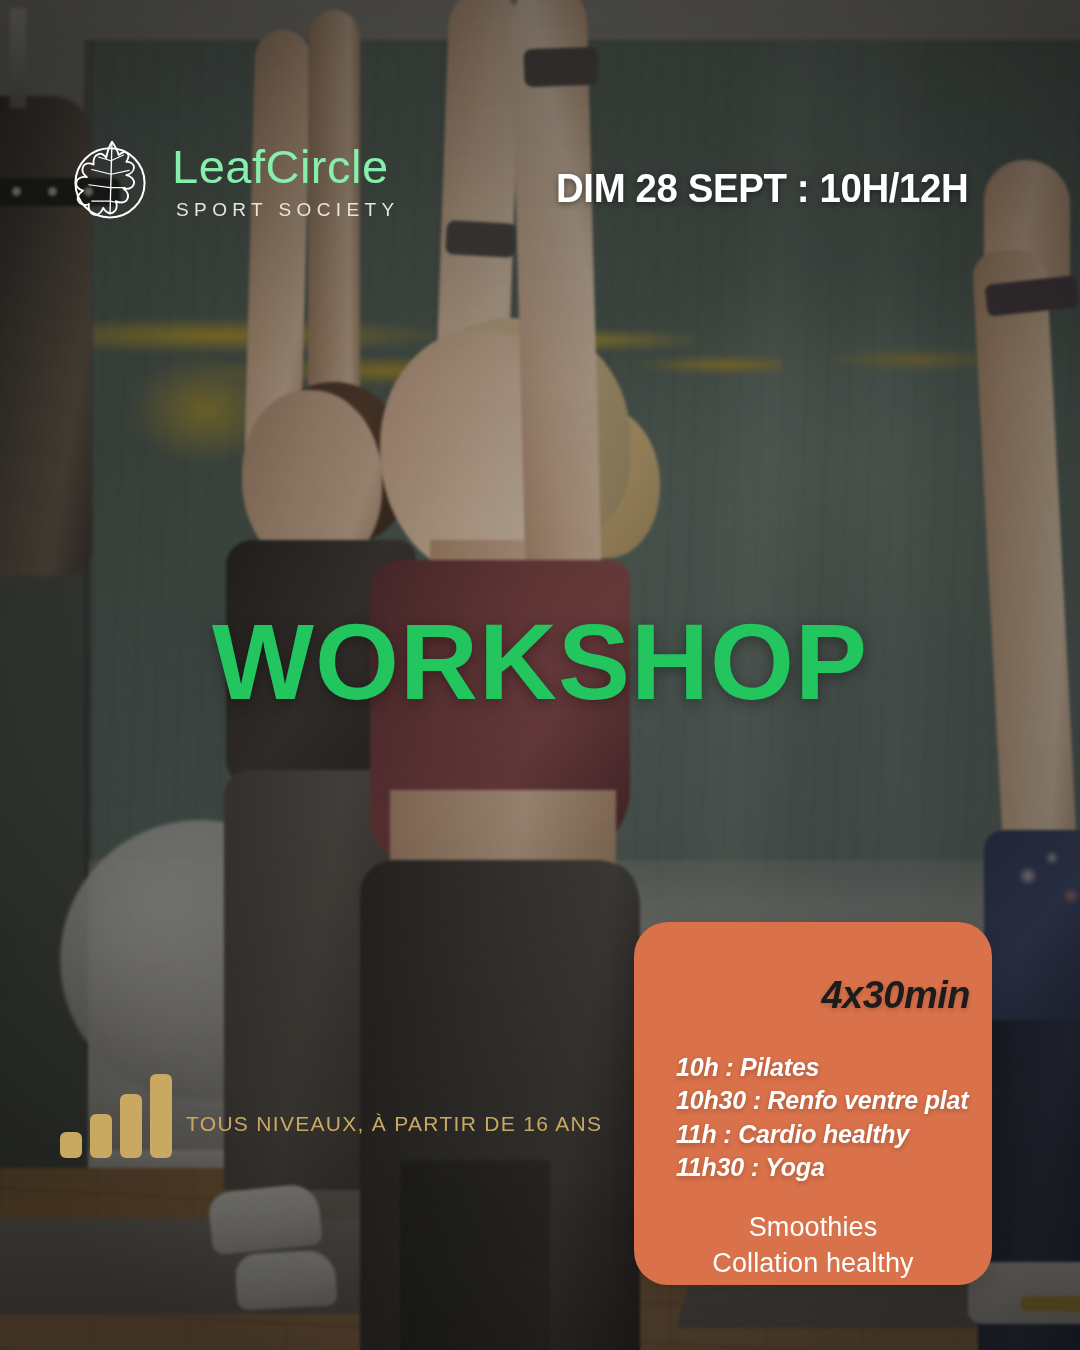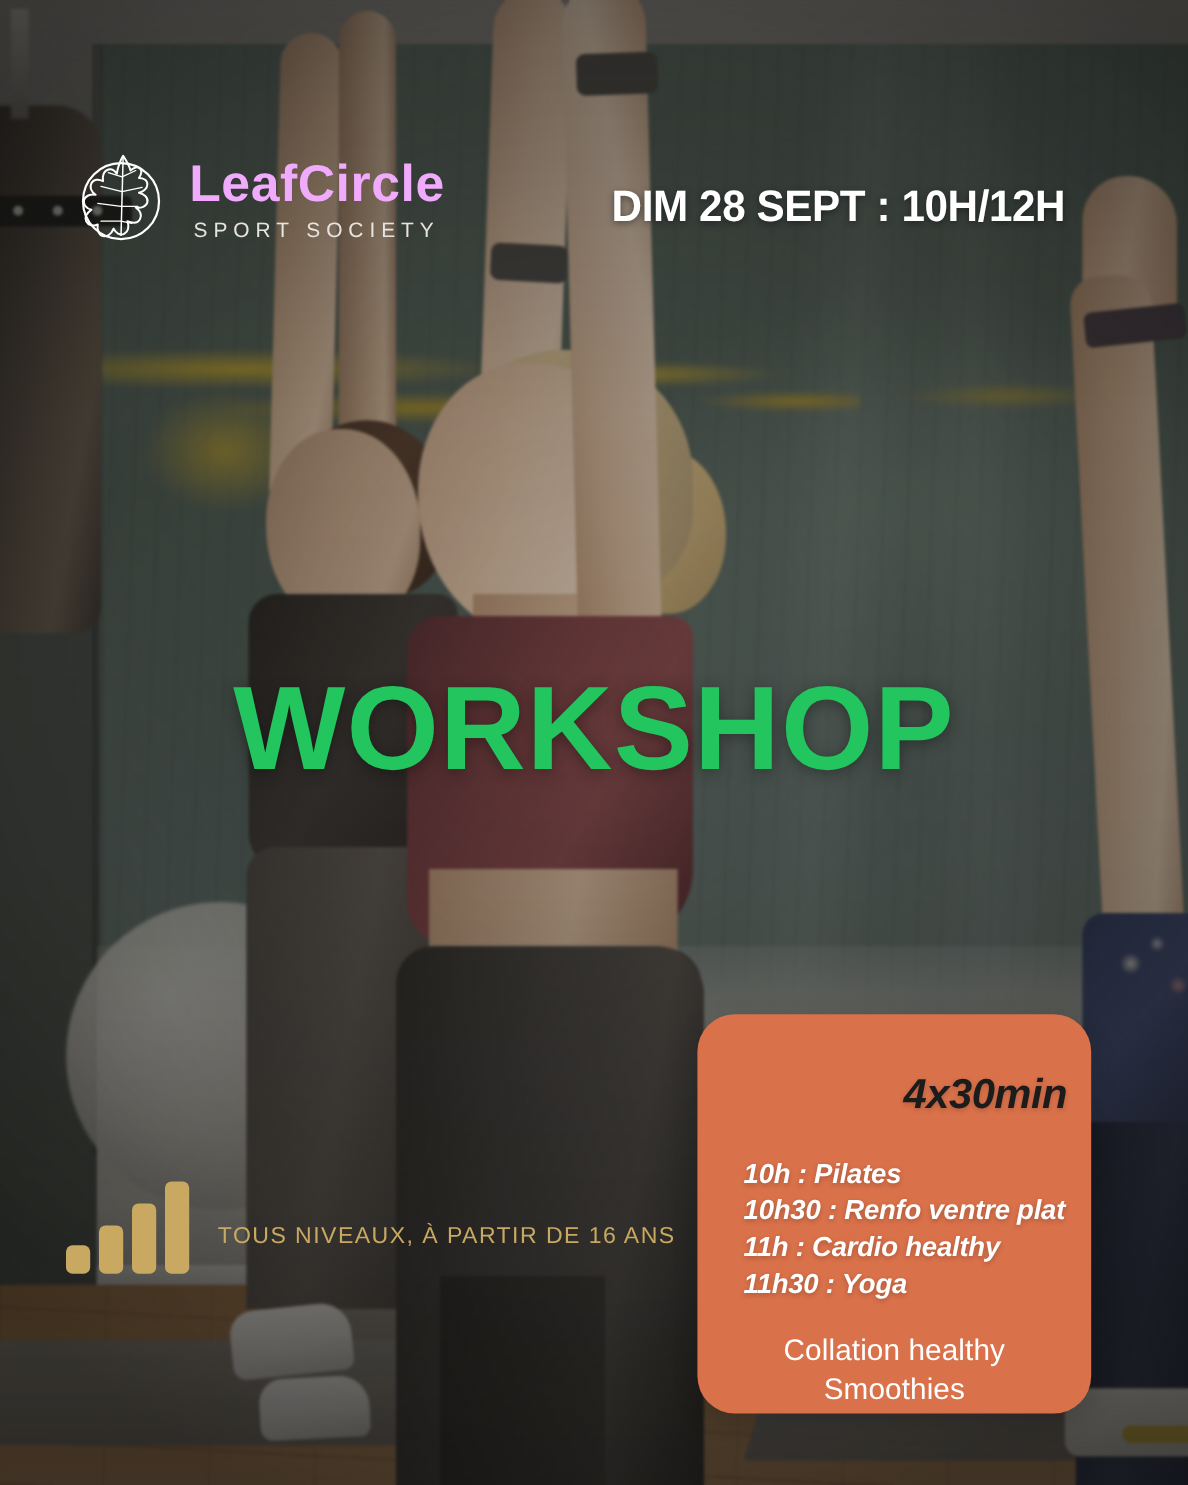--- a/index.html
+++ b/index.html
@@ -293,21 +293,21 @@
   .content { position: absolute; inset: 0; }
 
   
   .logo {
     position: absolute; left: 62px; top: 132px;
     display: flex; align-items: center; gap: 14px;
   }
   .logo-mark { width: 96px; height: 96px; flex: 0 0 auto; }
   .logo-words { display: flex; flex-direction: column; justify-content: center; margin-top: 4px; }
   .logo-name {
-    font-size: 47px; font-weight: 700; color: #f0abfc;
+    font-size: 47px; font-weight: 400; color: #86efac;
     letter-spacing: .5px; line-height: 1; white-space: nowrap;
   }
   .logo-tag {
     font-size: 19px; font-weight: 400; color: #e6e4df;
     letter-spacing: 5.4px; margin-top: 9px; margin-left: 4px; white-space: nowrap;
   }
 
   
   .date-line {
     position: absolute; left: 556px; top: 166px;
@@ -328,21 +328,21 @@
   }
   .headline .subline {
     margin-top: 22px;
     font-size: 62px; font-weight: 700; letter-spacing: -.6px;
     line-height: 1; white-space: nowrap; color: #ffffff;
     text-shadow: 0 3px 12px rgba(0,0,0,.40);
   }
   .accent { color: #e2764c; }
 
   
-  .levels { position: absolute; left: 60px; top: 1074px; display: flex; align-items: flex-end; gap: 26px; }
+  .levels { position: absolute; left: 60px; top: 1074px; display: flex; align-items: flex-end; gap: 14px; }
   .bars { display: flex; align-items: flex-end; gap: 8px; height: 84px; }
   .bars span { width: 22px; background: #c9a961; border-radius: 6px; display: block; }
   .bars span:nth-child(1) { height: 26px; }
   .bars span:nth-child(2) { height: 44px; }
   .bars span:nth-child(3) { height: 64px; }
   .bars span:nth-child(4) { height: 84px; }
   .levels-text {
     font-size: 21px; font-weight: 400; color: #c9a961;
     letter-spacing: 1.3px; white-space: nowrap; padding-bottom: 22px;
   }
@@ -493,19 +493,19 @@
 
     <div class="card" style="background: rgb(217, 113, 74);">
       <div class="card-title" style="color: rgb(28, 28, 28); text-align: right;">4x30min</div>
       <div class="card-list">
         <div>10h : Pilates</div>
         <div>10h30 : Renfo ventre plat</div>
         <div>11h : Cardio healthy</div>
         <div>11h30 : Yoga</div>
       </div>
       <div class="card-foot">
+        <div>Smoothies</div>
         <div>Collation healthy</div>
-        <div>Smoothies</div>
       </div>
     </div>
 
   </div>
 </div>
 
 </body></html>

